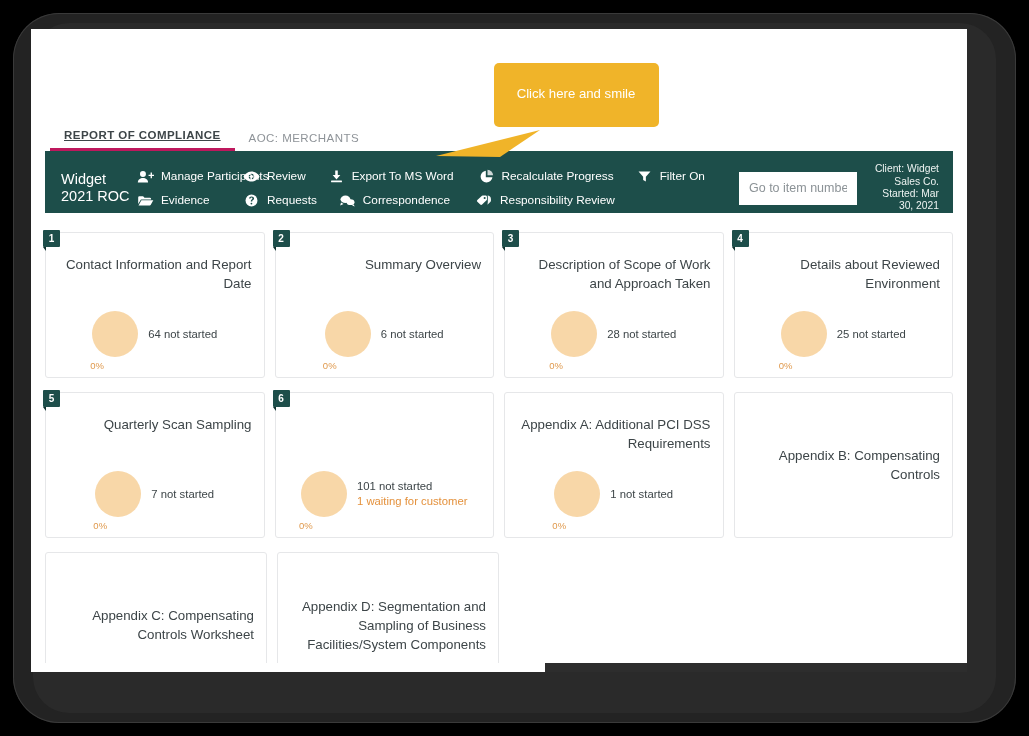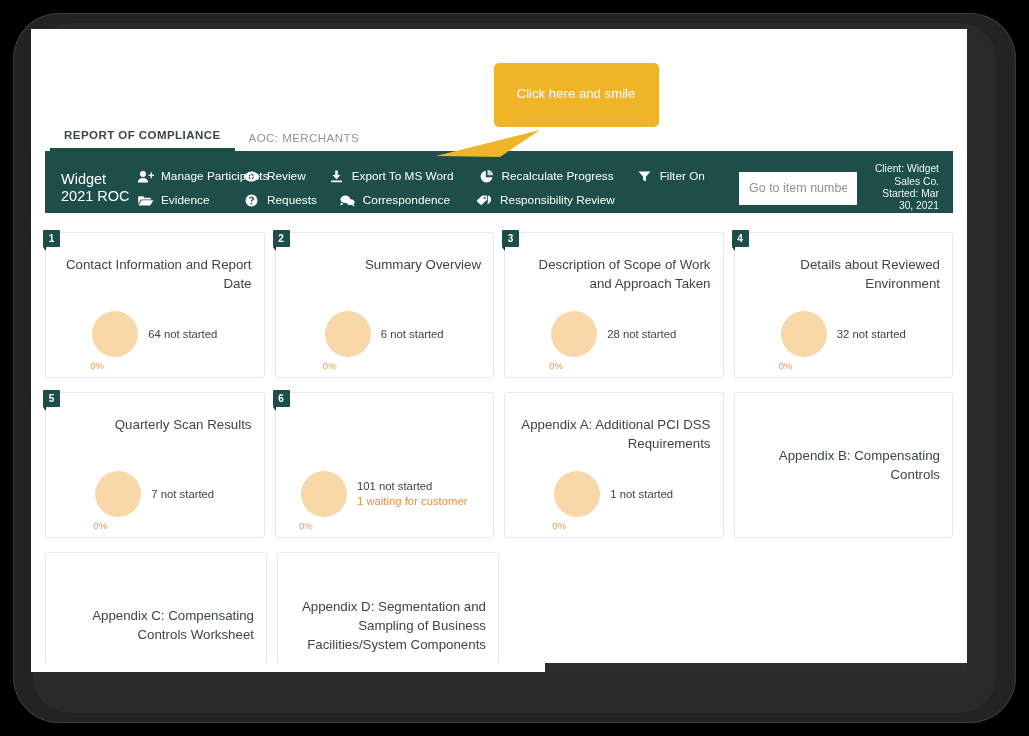--- a/index.html
+++ b/index.html
@@ -72,21 +72,22 @@
     font-size: 11.5px;
     letter-spacing: .45px;
     color: #8e9398;
     padding: 0 14px 7px 14px;
     white-space: nowrap;
     cursor: pointer;
   }
   .tab.active {
     color: #3d4548;
     font-weight: 600;
-    border-bottom: 3px solid #14532d;
+    border-bottom: 3px solid #be185d;
+    text-decoration: underline;
   }
 
   
   .toolbar {
     position: absolute;
     left: 14px;
     top: 122px;
     width: 908px;
     height: 62px;
     background: #1d4e4a;
@@ -469,31 +470,31 @@
 
         <div class="card">
           <div class="badge">4</div>
           <div class="ctitle">Details about Reviewed Environment</div>
           <div class="cstats">
             <div class="donutwrap">
               <div class="donut"></div>
               <div class="pct">0%</div>
             </div>
             <div class="statlines">
-              <div class="stat-main">32 not started</div>
+              <div class="stat-main">25 not started</div>
             </div>
           </div>
         </div>
       </div>
 
       <div class="row">
 
         <div class="card">
           <div class="badge">5</div>
-          <div class="ctitle">Quarterly Scan Results</div>
+          <div class="ctitle">Quarterly Scan Sampling</div>
           <div class="cstats">
             <div class="donutwrap">
               <div class="donut"></div>
               <div class="pct">0%</div>
             </div>
             <div class="statlines">
               <div class="stat-main">7 not started</div>
             </div>
           </div>
         </div>

